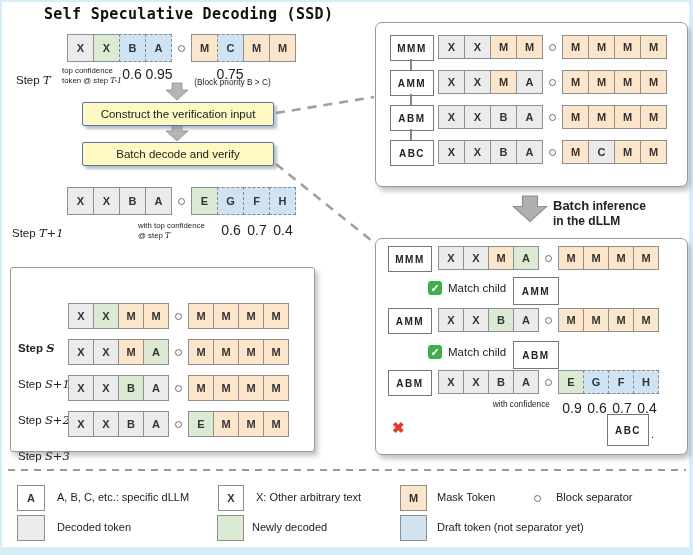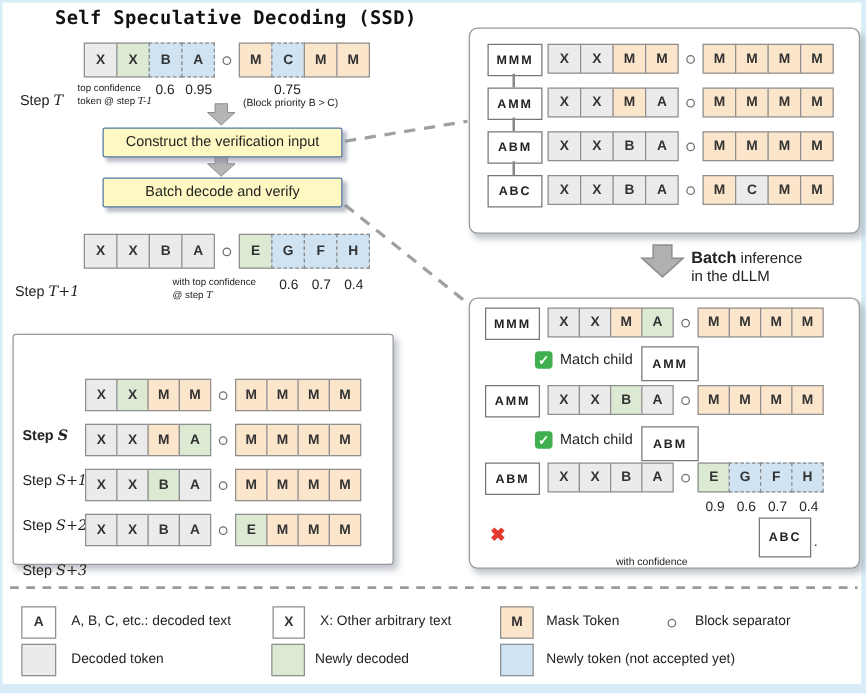--- a/index.html
+++ b/index.html
@@ -21,31 +21,31 @@
   .draft{background:#cfe3f2;border:1.3px dashed #8a8a8a;}
   .plain{background:#fff;}
   .r-tl .tok{width:27px;height:28px;}
   .r-tree .tok{width:27px;height:24px;}
   .r-ver .tok{width:26px;height:24px;}
   .r-sbs .tok{width:26px;height:26px;}
   .sep{width:5px;height:5px;border:1.5px solid #6f6f6f;border-radius:50%;margin:0 6px;
        background:#fff;flex:none;}
   .cap{position:absolute;font-size:7.8px;line-height:9.5px;color:#222;white-space:nowrap;}
   .cap i{font-family:"DejaVu Serif",serif;}
-  .val{position:absolute;width:34px;margin-left:-17px;text-align:center;font-size:11px;color:#222;}
+  .val{position:absolute;width:34px;margin-left:-17px;text-align:center;font-size:14px;color:#222;}
   .flowbox{position:absolute;left:82px;width:190px;height:22px;background:#fef9c3;
            border:1.5px solid #53779e;border-radius:2px;box-shadow:3px 3px 3px rgba(120,130,150,.5);
            display:flex;align-items:center;justify-content:center;font-size:11.5px;color:#222;}
   .panel{position:absolute;background:#fff;border:1.2px solid #999;border-radius:7px;
          box-shadow:3px 4px 5px rgba(140,150,160,.55);}
   .nodebox{position:absolute;background:#fff;border:1px solid #777;display:flex;align-items:center;
            justify-content:center;font-size:10px;font-weight:600;letter-spacing:1.5px;color:#222;}
   .vline{position:absolute;width:1.5px;background:#888;}
   .sbs-title{position:absolute;font:bold 15px "DejaVu Sans Mono",monospace;color:#111;}
-  .batchnote{position:absolute;font-size:12px;line-height:15px;color:#222;}
+  .batchnote{position:absolute;font-size:12px;line-height:15px;color:#222;font-weight:bold;}
   .batchnote b{font-size:13px;}
   .check{position:absolute;width:14px;height:14px;background:#3fae4c;border-radius:3px;
          color:#fff;font-size:11px;font-weight:bold;display:flex;align-items:center;justify-content:center;}
   .check::after{content:"✓";}
   .cross{position:absolute;color:#e23b2e;font-size:15px;font-weight:bold;}
   .cross::after{content:"✖";}
   .mtext{position:absolute;font-size:11.5px;color:#222;white-space:nowrap;}
   .legend-text{position:absolute;font-size:11px;color:#222;white-space:nowrap;}
   .legend-box{position:absolute;border:1px solid #8f8f8f;box-sizing:border-box;display:flex;
               align-items:center;justify-content:center;font-size:11px;font-weight:600;color:#333;}
@@ -260,21 +260,21 @@
         <span class="tok decoded">A</span>
       </span>
       <span class="sep"></span>
       <span class="blk">
         <span class="tok new">E</span>
         <span class="tok draft">G</span>
         <span class="tok draft">F</span>
         <span class="tok draft">H</span>
       </span>
   </div>
-  <div class="cap" style="left:440px;top:400px;width:110px;text-align:right;font-size:8.3px;margin-top:45px;">with confidence</div>
+  <div class="cap" style="left:440px;top:400px;width:110px;text-align:right;font-size:8.3px;">with confidence</div>
   <div class="val" style="left:572px;top:400px;">0.9</div>
   <div class="val" style="left:597px;top:400px;">0.6</div>
   <div class="val" style="left:622px;top:400px;">0.7</div>
   <div class="val" style="left:647px;top:400px;">0.4</div>
   <div class="cross" style="left:392px;top:419px;"></div>
   <div class="nodebox" style="left:607px;top:414px;width:40px;height:30px;">ABC</div>
   <div class="mtext" style="left:651px;top:428px;">.</div>
 
   <div class="panel" style="left:10px;top:267px;width:303px;height:183px;border-radius:3px;"></div>
   <div class="steplabel" style="left:18px;top:309px;font-weight:bold;">
@@ -344,26 +344,26 @@
       <span class="sep"></span>
       <span class="blk">
         <span class="tok new">E</span>
         <span class="tok mask">M</span>
         <span class="tok mask">M</span>
         <span class="tok mask">M</span>
       </span>
   </div>
 
   <div class="legend-box plain" style="left:17px;top:485px;width:28px;height:26px;">A</div>
-  <div class="legend-text" style="left:57px;top:491px;">A, B, C, etc.: decoded text</div>
+  <div class="legend-text" style="left:57px;top:491px;">A, B, C, etc.: specific dLLM</div>
   <div class="legend-box plain" style="left:218px;top:485px;width:26px;height:26px;">X</div>
   <div class="legend-text" style="left:256px;top:491px;">X: Other arbitrary text</div>
   <div class="legend-box mask" style="left:400px;top:485px;width:27px;height:26px;">M</div>
   <div class="legend-text" style="left:437px;top:491px;">Mask Token</div>
   <span class="sep" style="position:absolute;left:528px;top:495px;"></span>
   <div class="legend-text" style="left:556px;top:491px;">Block separator</div>
   <div class="legend-box decoded" style="left:17px;top:515px;width:28px;height:26px;"></div>
   <div class="legend-text" style="left:57px;top:521px;">Decoded token</div>
   <div class="legend-box new" style="left:217px;top:515px;width:27px;height:26px;"></div>
   <div class="legend-text" style="left:252px;top:521px;">Newly decoded</div>
   <div class="legend-box draft" style="left:400px;top:515px;width:27px;height:26px;"></div>
-  <div class="legend-text" style="left:437px;top:521px;">Newly token (not accepted yet)</div>
+  <div class="legend-text" style="left:437px;top:521px;">Draft token (not separator yet)</div>
 </div>
 
 </body></html>

